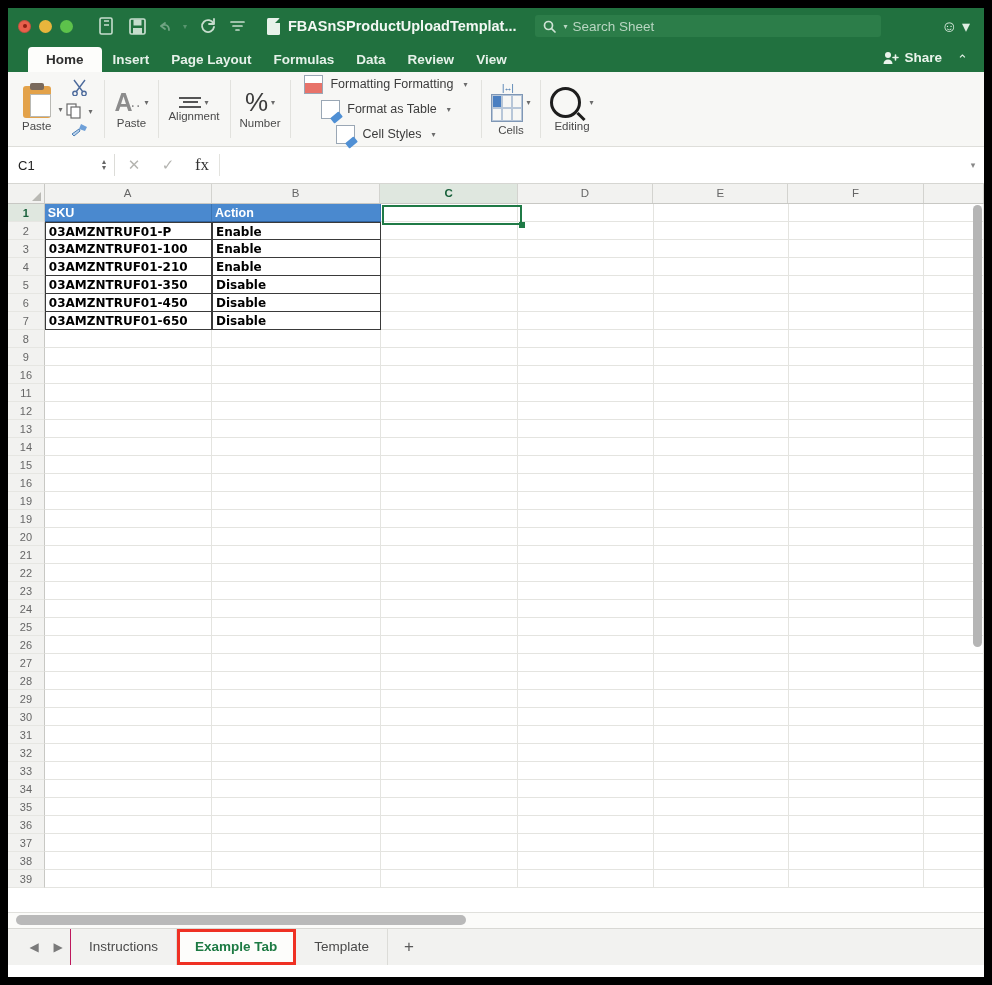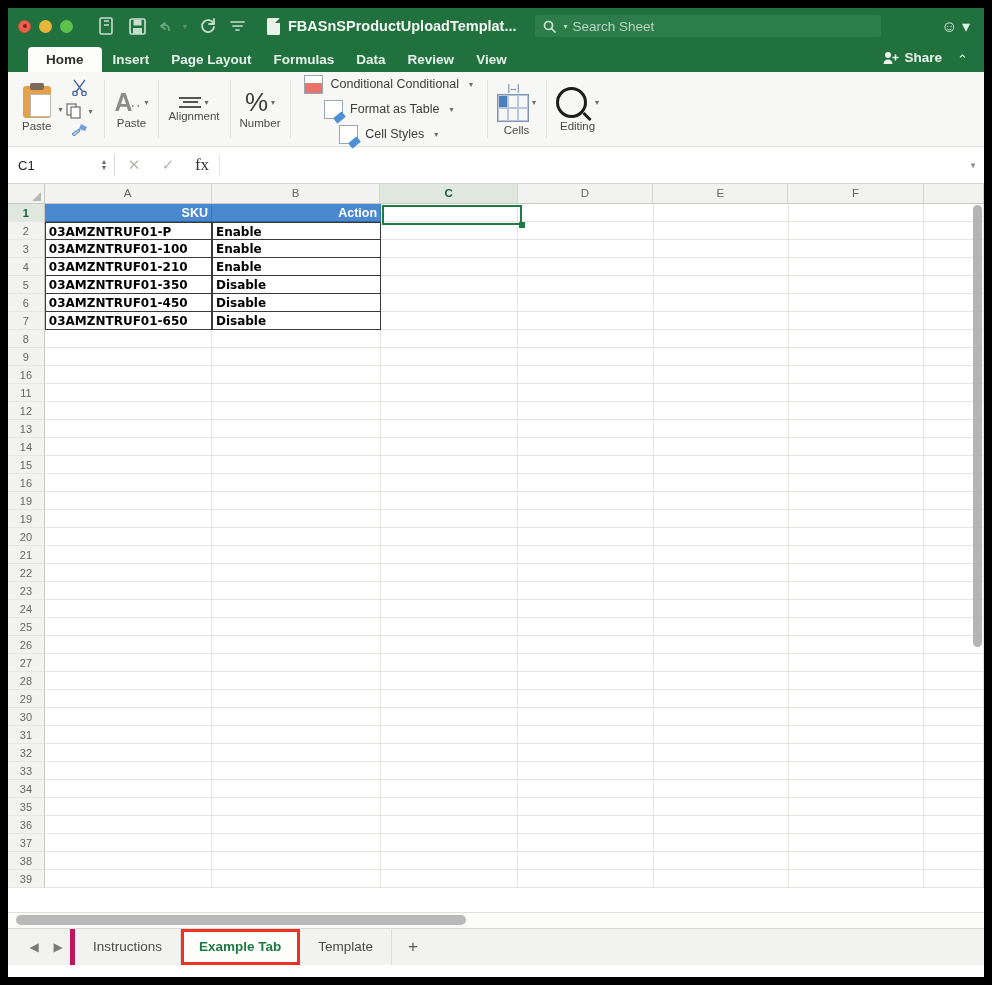--- a/index.html
+++ b/index.html
@@ -71,34 +71,34 @@
   .colhead{display:flex;height:19px;background:#f2f2f0;border-bottom:1px solid #c8c8c4;}
   .corner{width:36px;border-right:1px solid #c8c8c4;background:#f2f2f0;position:relative;}
   .corner::after{content:"";position:absolute;right:3px;bottom:2px;border-width:0 0 9px 9px;border-style:solid;border-color:transparent transparent #b9b9b4 transparent;}
   .ch{border-right:1px solid #d3d3cf;text-align:center;font-size:11.5px;color:#666;line-height:19px;}
   .ch.sel{background:#dfe7df;color:#17603a;font-weight:600;}
   .rows{position:relative;}
   .row{display:flex;height:18px;}
   .rh{width:36px;border-right:1px solid #c8c8c4;border-bottom:1px solid #e6e6e2;background:#f2f2f0;font-size:11px;color:#666;text-align:center;line-height:18px;}
   .rh.sel{background:#dfe7df;color:#17603a;font-weight:600;}
   .cell{border-right:1px solid #e4e4e0;border-bottom:1px solid #e4e4e0;font-size:12.5px;color:#000;line-height:18px;padding:0 3px;overflow:hidden;white-space:nowrap;box-sizing:border-box;}
-  .cell.hdr{background:#4a89cf;color:#fff;font-weight:700;text-align:right;border-right:1px solid #3b74b3;border-bottom:1px solid #2f63a0;}
+  .cell.hdr{background:#4a89cf;color:#fff;font-weight:700;text-align:left;border-right:1px solid #3b74b3;border-bottom:1px solid #2f63a0;}
   .cell.data{border:1px solid #3a3a3a;border-top:none;font-weight:600;font-family:"DejaVu Sans",sans-serif;font-size:12px;}
   .cell.data.first{border-top:1px solid #3a3a3a;}
   .selbox{position:absolute;border:2px solid #1f7a46;box-sizing:border-box;pointer-events:none;}
   .handle{position:absolute;width:6px;height:6px;background:#1f7a46;}
   .vscroll{position:absolute;right:2px;top:21px;width:9px;height:442px;background:#b5b5b5;border-radius:5px;}
   .hsbar{height:15px;background:#fbfbf9;border-top:1px solid #e0e0dc;position:relative;}
   .hscroll{position:absolute;left:8px;top:2px;width:450px;height:10px;background:#b9b9b9;border-radius:5px;}
 
   
   .sheetbar{height:36px;background:#f2f2f0;border-top:1px solid #d8d8d4;display:flex;align-items:center;padding-left:14px;gap:0;}
   .navarrow{width:24px;text-align:center;color:#7a7a7a;font-size:12px;}
   .stab{padding:0 18px;height:36px;line-height:36px;font-size:13.5px;color:#4a4a4a;border-right:1px solid #dcdcd8;position:relative;}
-  .stab:first-of-type{border-left:5px solid #be185d;}
+  .stab:first-of-type{border-left:1px solid #be185d;}
   .stab.active{background:#fdfdfb;color:#1d7a43;font-weight:700;}
   .stab.annot{outline:3px solid #ef3124;outline-offset:-3px;}
   .addsheet{padding:0 16px;font-size:17px;color:#5a5a5a;}
 </style>
 </head>
 <body>
 
 <div class="frame">
 
   <div class="titlebar">
@@ -229,21 +229,21 @@
       <div style="display:flex;align-items:center;">
         <span class="pct">%</span>
         <span class="caret">▾</span>
       </div>
       <span class="glabel">Number</span>
     </div>
 
     <div class="grp stylelist">
       <div class="styrow">
         <span class="sico cf"></span>
-        <span>Conditional Conditional</span>
+        <span>Formatting Formatting</span>
         <span class="caret">▾</span>
       </div>
       <div class="styrow">
         <span class="sico br"></span>
         <span>Format as Table</span>
         <span class="caret">▾</span>
       </div>
       <div class="styrow">
         <span class="sico br"></span>
         <span>Cell Styles</span>

